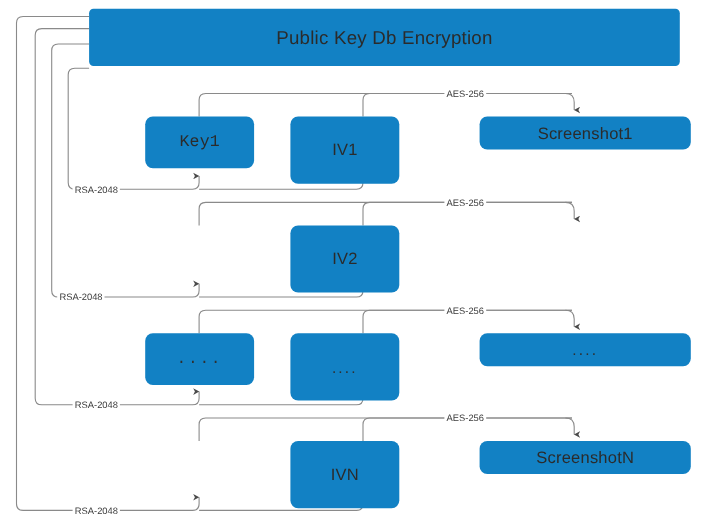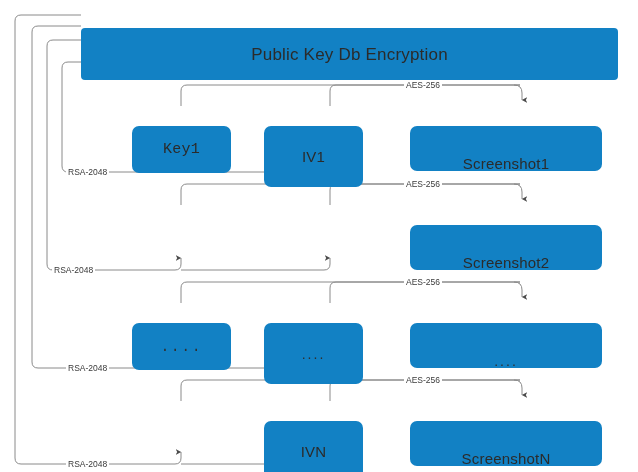--- a/index.html
+++ b/index.html
@@ -28,41 +28,40 @@
   .node {
     position: absolute;
     background: #1281c4;
     border-radius: 7px;
     display: flex;
     align-items: center;
     justify-content: center;
     color: #2b2b2b;
     box-sizing: border-box;
     z-index: 2;
-    margin-top: 20px;
   }
   .node-label {
     font-size: 15px;
     line-height: 1;
     letter-spacing: 0.2px;
     white-space: nowrap;
   }
   .node.header {
     left: 81px;
     top: 8px;
     width: 537px;
     height: 52px;
     border-radius: 4px;
   }
   .node.header .node-label {
     font-size: 17px;
   }
   .node.key  { left: 132px; width: 99px; height: 47px; font-family: Liberation Mono, monospace; }
   .node.iv   { left: 264px; width: 99px; height: 61px; }
-  .node.shot { left: 410px; width: 192px; height: 45px; align-items: flex-end; }
+  .node.shot { left: 436px; width: 192px; height: 30px; }
 
   .row1 { top: 106px; }
   .row2 { top: 205px; }
   .row3 { top: 303px; }
   .row4 { top: 401px; }
 
   .node.dots .node-label {
     font-size: 14px;
     letter-spacing: 2px;
     color: #2f2f2f;
@@ -132,22 +131,22 @@
   <div class="node key row1">
     <span class="node-label">Key1</span>
   </div>
   <div class="node iv row1">
     <span class="node-label">IV1</span>
   </div>
   <div class="node shot row1">
     <span class="node-label">Screenshot1</span>
   </div>
 
-  <div class="node shot row2">
-    <span class="node-label">Screenshot2</span>
+  <div class="node iv row2">
+    <span class="node-label">IV2</span>
   </div>
 
   <div class="node key row3 dots">
     <span class="node-label">....</span>
   </div>
   <div class="node iv row3 dots">
     <span class="node-label">....</span>
   </div>
   <div class="node shot row3 dots">
     <span class="node-label">....</span>

